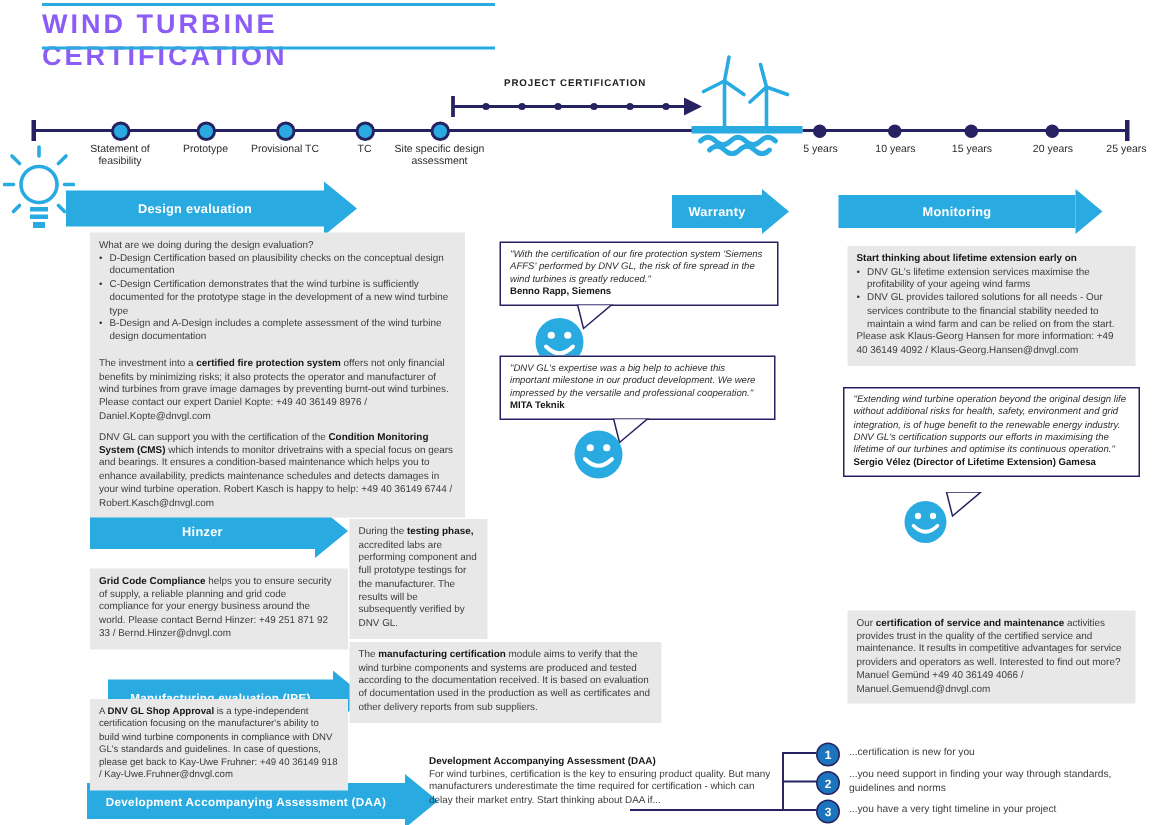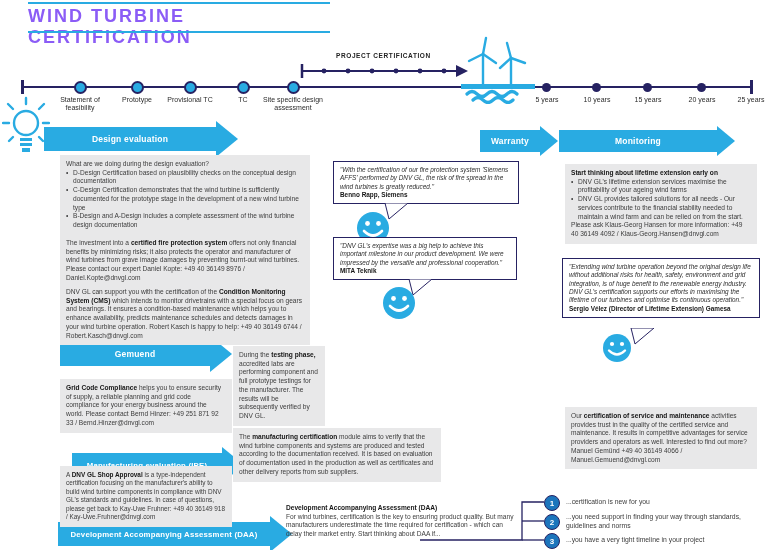--- a/index.html
+++ b/index.html
@@ -128,28 +128,28 @@
       <line x1="37" y1="41" x2="41" y2="45"></line>
     </g>
     <rect x="18" y="42" width="12" height="3" fill="#29ABE2"></rect>
     <rect x="18" y="47" width="12" height="3" fill="#29ABE2"></rect>
     <rect x="20" y="52" width="8" height="4" fill="#29ABE2"></rect>
   </svg>
 
   <div class="arr h24" style="left:44px;top:127px;width:172px;">
     <span>Design evaluation</span>
   </div>
-  <div class="arr h22" style="left:480px;top:130px;width:60px;">
+  <div class="arr h22" style="left:448px;top:130px;width:60px;">
     <span>Warranty</span>
   </div>
   <div class="arr h22" style="left:559px;top:130px;width:158px;">
     <span>Monitoring</span>
   </div>
   <div class="arr h24" style="left:60px;top:342px;width:150px;">
-    <span>Gemuend</span>
+    <span>Hinzer</span>
   </div>
   <div class="arr h24 small" style="left:60px;top:453px;width:150px;margin-left:12px;">
     <span>Manufacturing evaluation (IPE)</span>
   </div>
   <div class="arr h24 small" style="left:58px;top:522px;width:212px;">
     <span>Development Accompanying Assessment (DAA)</span>
   </div>
 
   <div class="gbox" style="left:60px;top:155px;width:238px;">
     <div>What are we doing during the design evaluation?</div>

